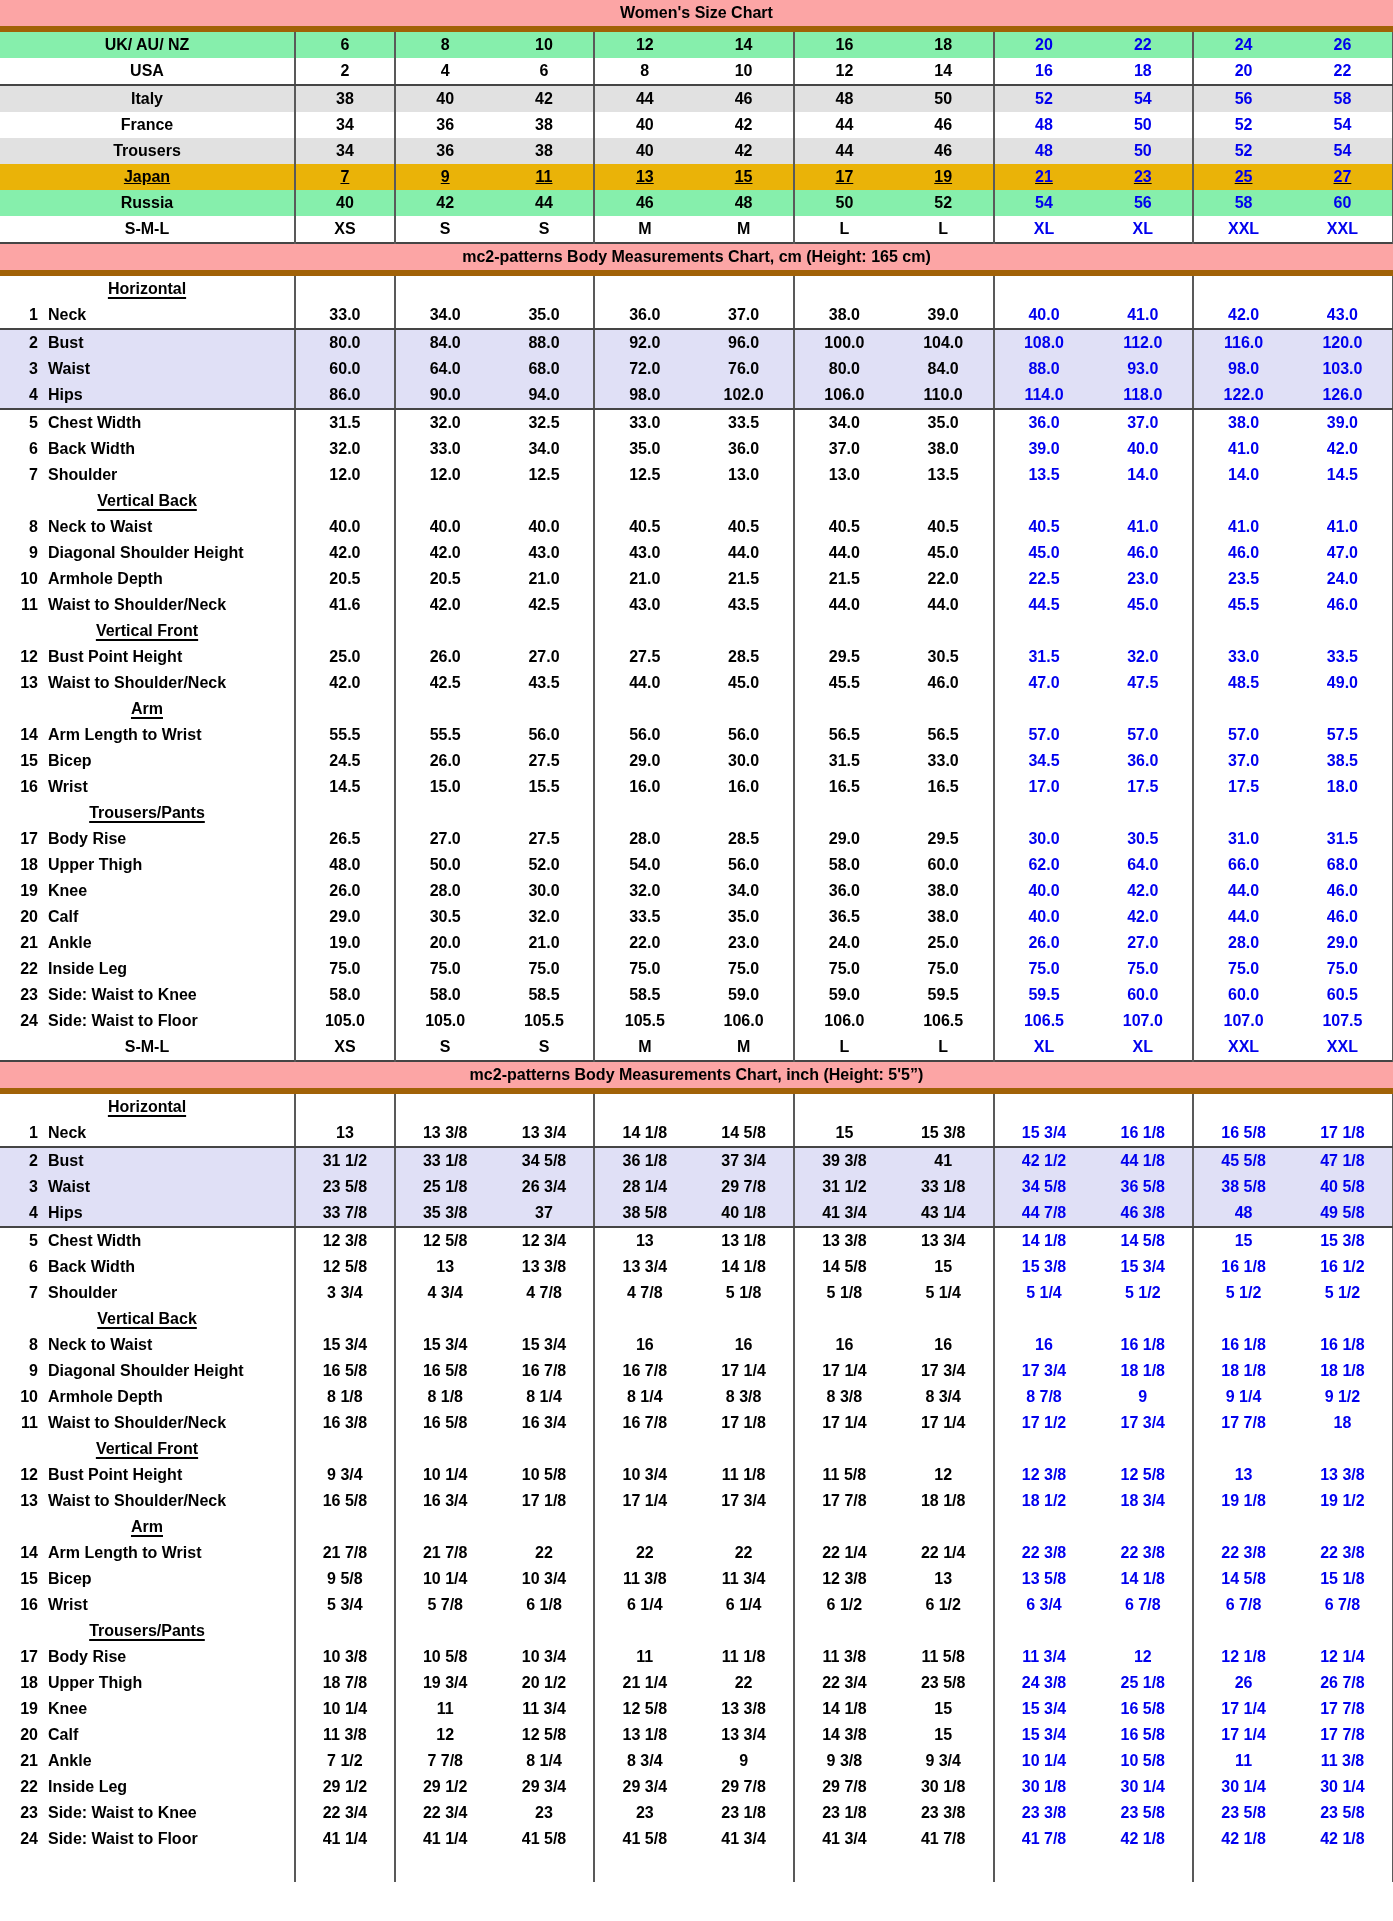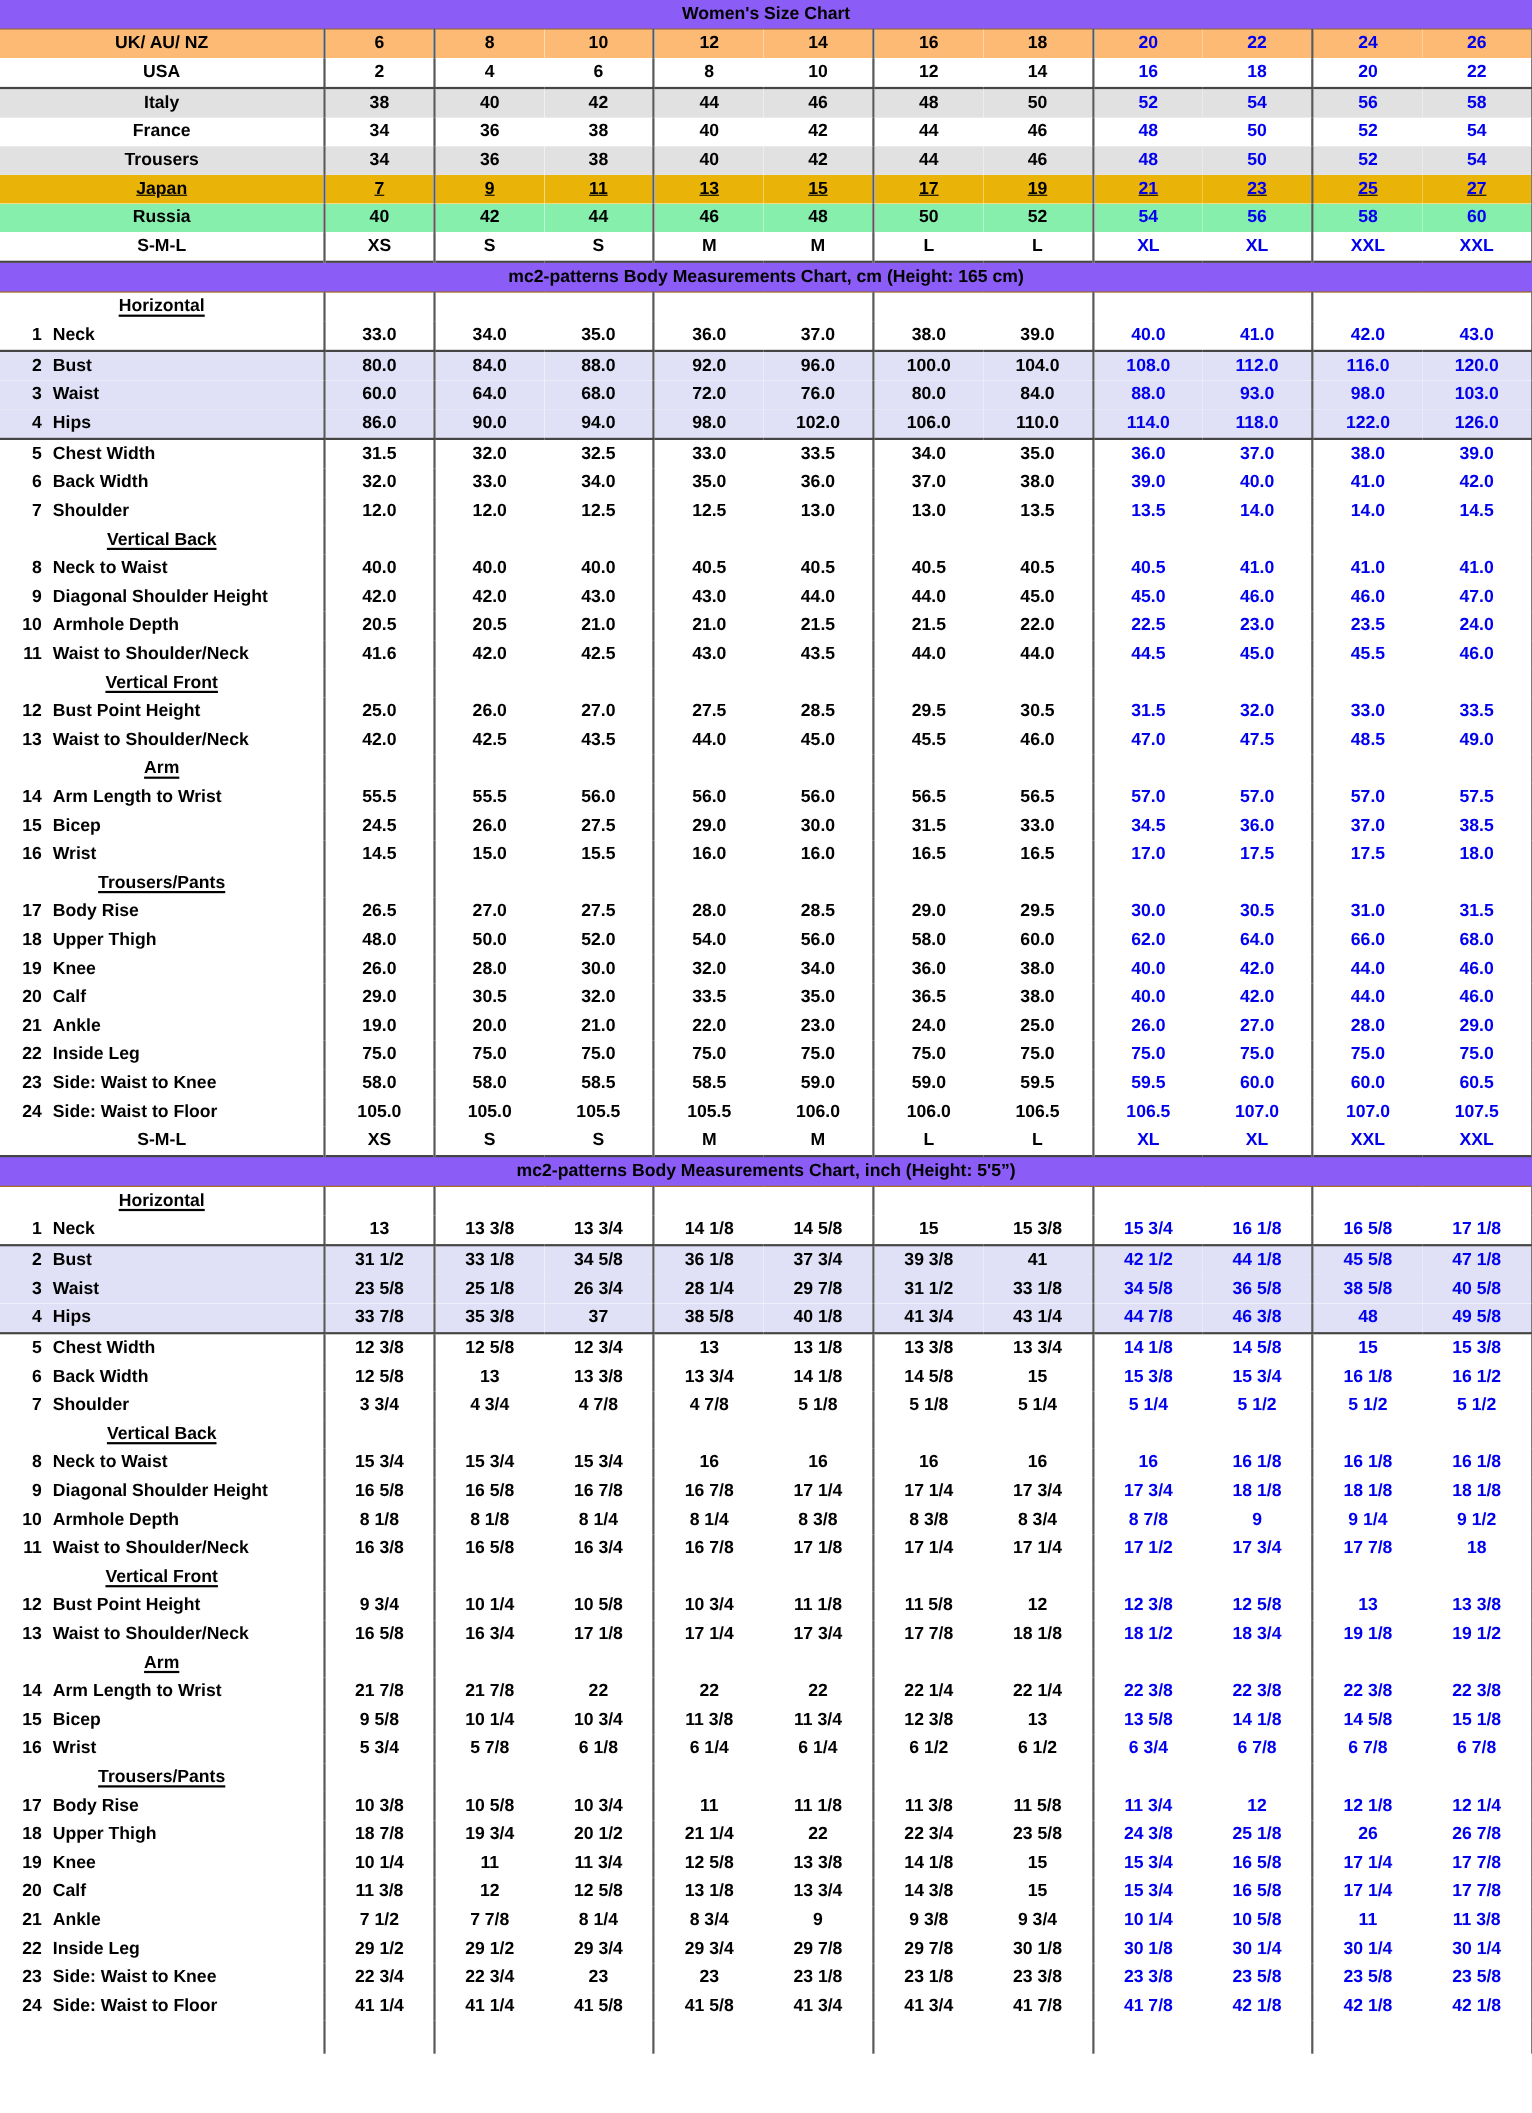--- a/index.html
+++ b/index.html
@@ -21,22 +21,22 @@
   tr td:nth-child(2),
   tr td:nth-child(4),
   tr td:nth-child(6),
   tr td:nth-child(8),
   tr td:nth-child(10),
   tr td:nth-child(12){border-right:2px solid #595959;}
   
   tr td:nth-child(n+9){color:#0000EE;}
   
   tr.band td{
-    background:#8b5cf6;border-right:none !important;
-    border-top:2px solid #454545;border-bottom:1px solid #a16207;
+    background:#fca5a5;border-right:none !important;
+    border-top:2px solid #454545;border-bottom:6px solid #a16207;
     color:#000 !important;
   }
   tr.band.first td{border-top:none;}
   
   tr.hb td{border-bottom:2px solid #454545;}
   
   tr.hl td{background:#E0E0F6;}
   
   td.lbl-data{text-align:left;padding-left:10px;margin-top:36px;}
   td.lbl-data .num{display:inline-block;width:28px;text-align:right;margin-right:10px;}
@@ -48,21 +48,21 @@
 
 <table>
   <colgroup>
     <col class="c-label">
     <col span="11" class="c-data">
   </colgroup>
   <tbody>
     <tr class="band first">
       <td colspan="12">Women's Size Chart</td>
     </tr>
-  <tr style="background: #fdba74;">
+  <tr style="background: #86efac;">
     <td class="lbl">UK/ AU/ NZ</td>
     <td class="v">6</td>
         <td class="v">8</td>
     <td class="v">10</td>
         <td class="v">12</td>
     <td class="v">14</td>
         <td class="v">16</td>
     <td class="v">18</td>
         <td class="v">20</td>
     <td class="v">22</td>

